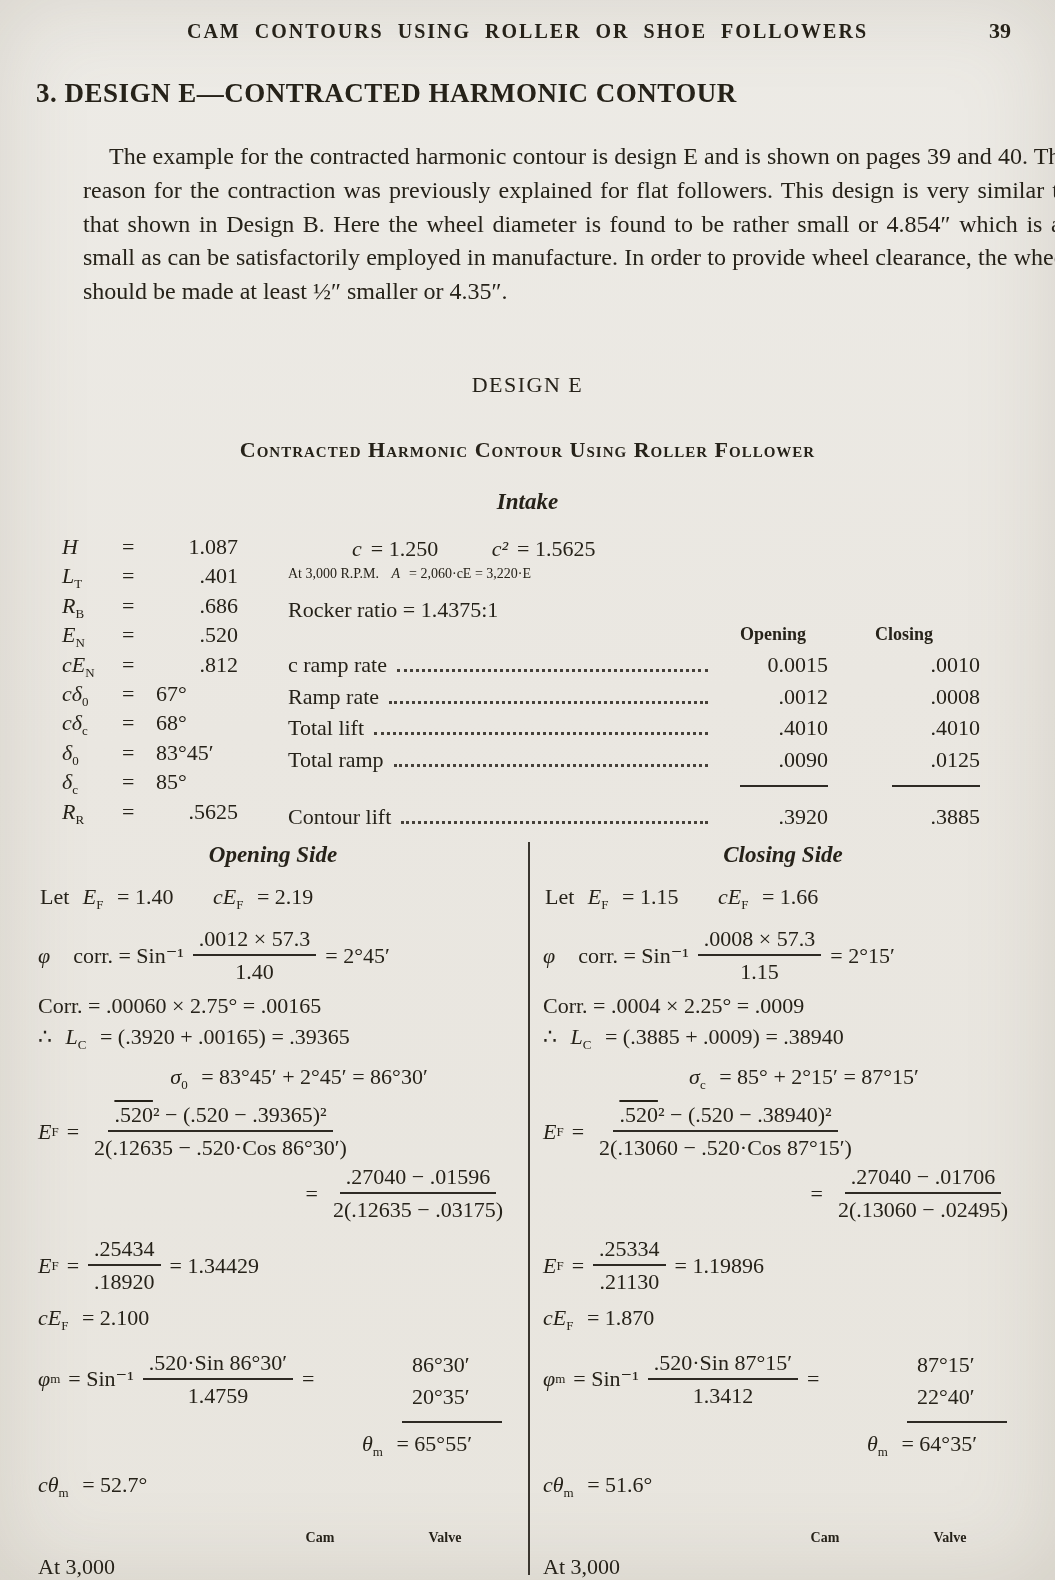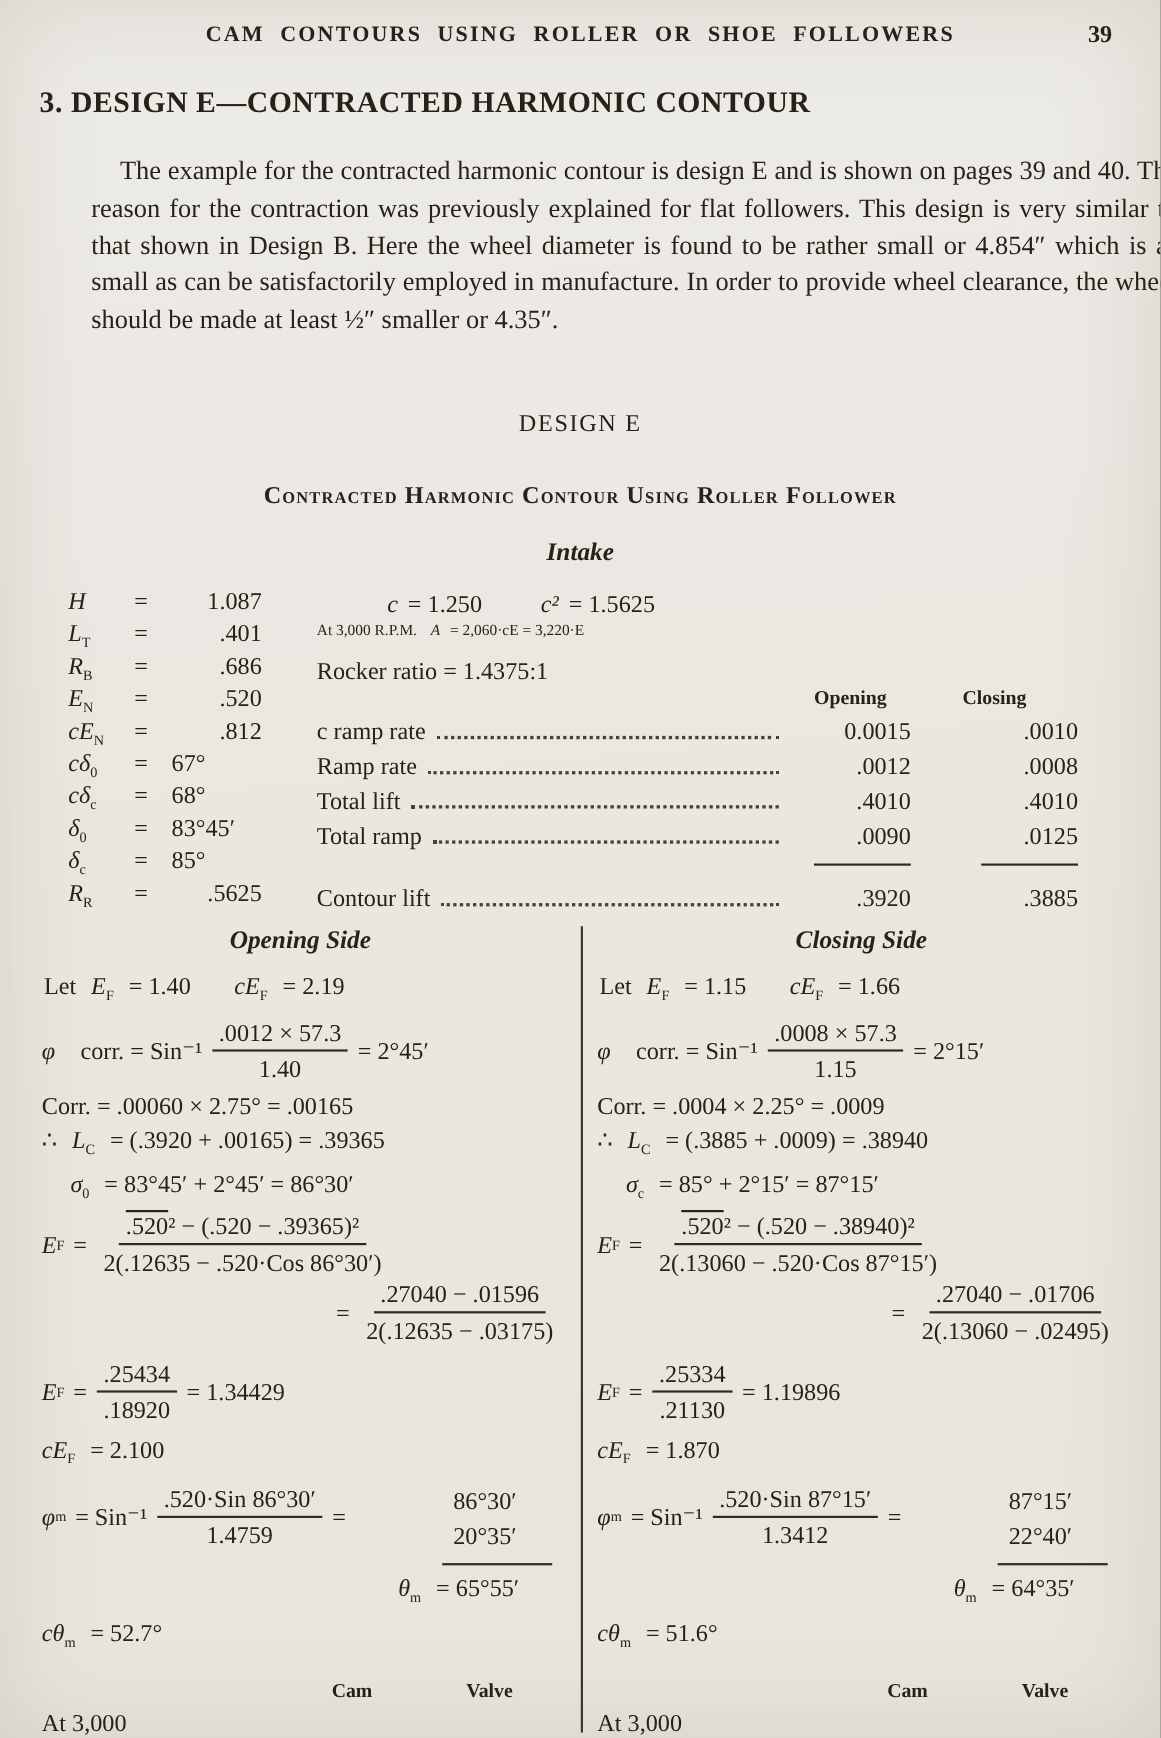--- a/index.html
+++ b/index.html
@@ -71,37 +71,37 @@
   .frac { display:inline-flex; flex-direction:column; align-items:center; text-align:center; margin:0 9px; line-height:27px; }
   .frac .num { border-bottom:2px solid #2e2a24; padding:0 6px 2px; }
   .frac .den { padding:2px 6px 0; }
   .ovl { text-decoration:overline; }
 
   .let-line { margin:4px 0 6px 2px; }
   .frac-line { display:flex; align-items:center; }
   .phi-line { margin:4px 0 6px; }
   .corr-line { margin-top:6px; }
   .lc-line { margin-top:2px; }
-  .sigma-line { margin-top:2px; margin-left:26px; }
+  .sigma-line { margin-top:2px; margin-left:40px;text-align:center; }
   .ef-big { margin-top:2px; }
   .ef-cont { justify-content:flex-end; margin-top:2px; padding-right:2px; }
   .ef-val { margin-top:12px; }
   .cef-line { margin-top:8px; }
 
   .phim-line { display:flex; justify-content:space-between; align-items:flex-start; margin-top:8px; }
   .phim-left { display:flex; align-items:center; }
   .theta-stack { width:150px; padding-top:0; }
   .tv { padding-left:42px; line-height:32px; }
   .stack-rule { width:100px; border-top:2px solid #2e2a24; margin:8px 0 6px 32px; }
   .tres { white-space:nowrap; margin-left:-8px; }
 
   .ctheta-line { margin-top:4px; }
 
   .accel-table { margin-top:16px; }
-  .at-head { display:flex; font-size:18px; font-weight:bold; }
+  .at-head { display:flex; font-size:14px; font-weight:bold; }
   .at-spacer { flex:1; }
   .at-colh { width:100px; text-align:center; }
   .at-colh2 { width:150px; text-align:center; }
   .at-label { margin-top:0; }
 </style>
 </head>
 <body>
 
 <div class="page">
 

